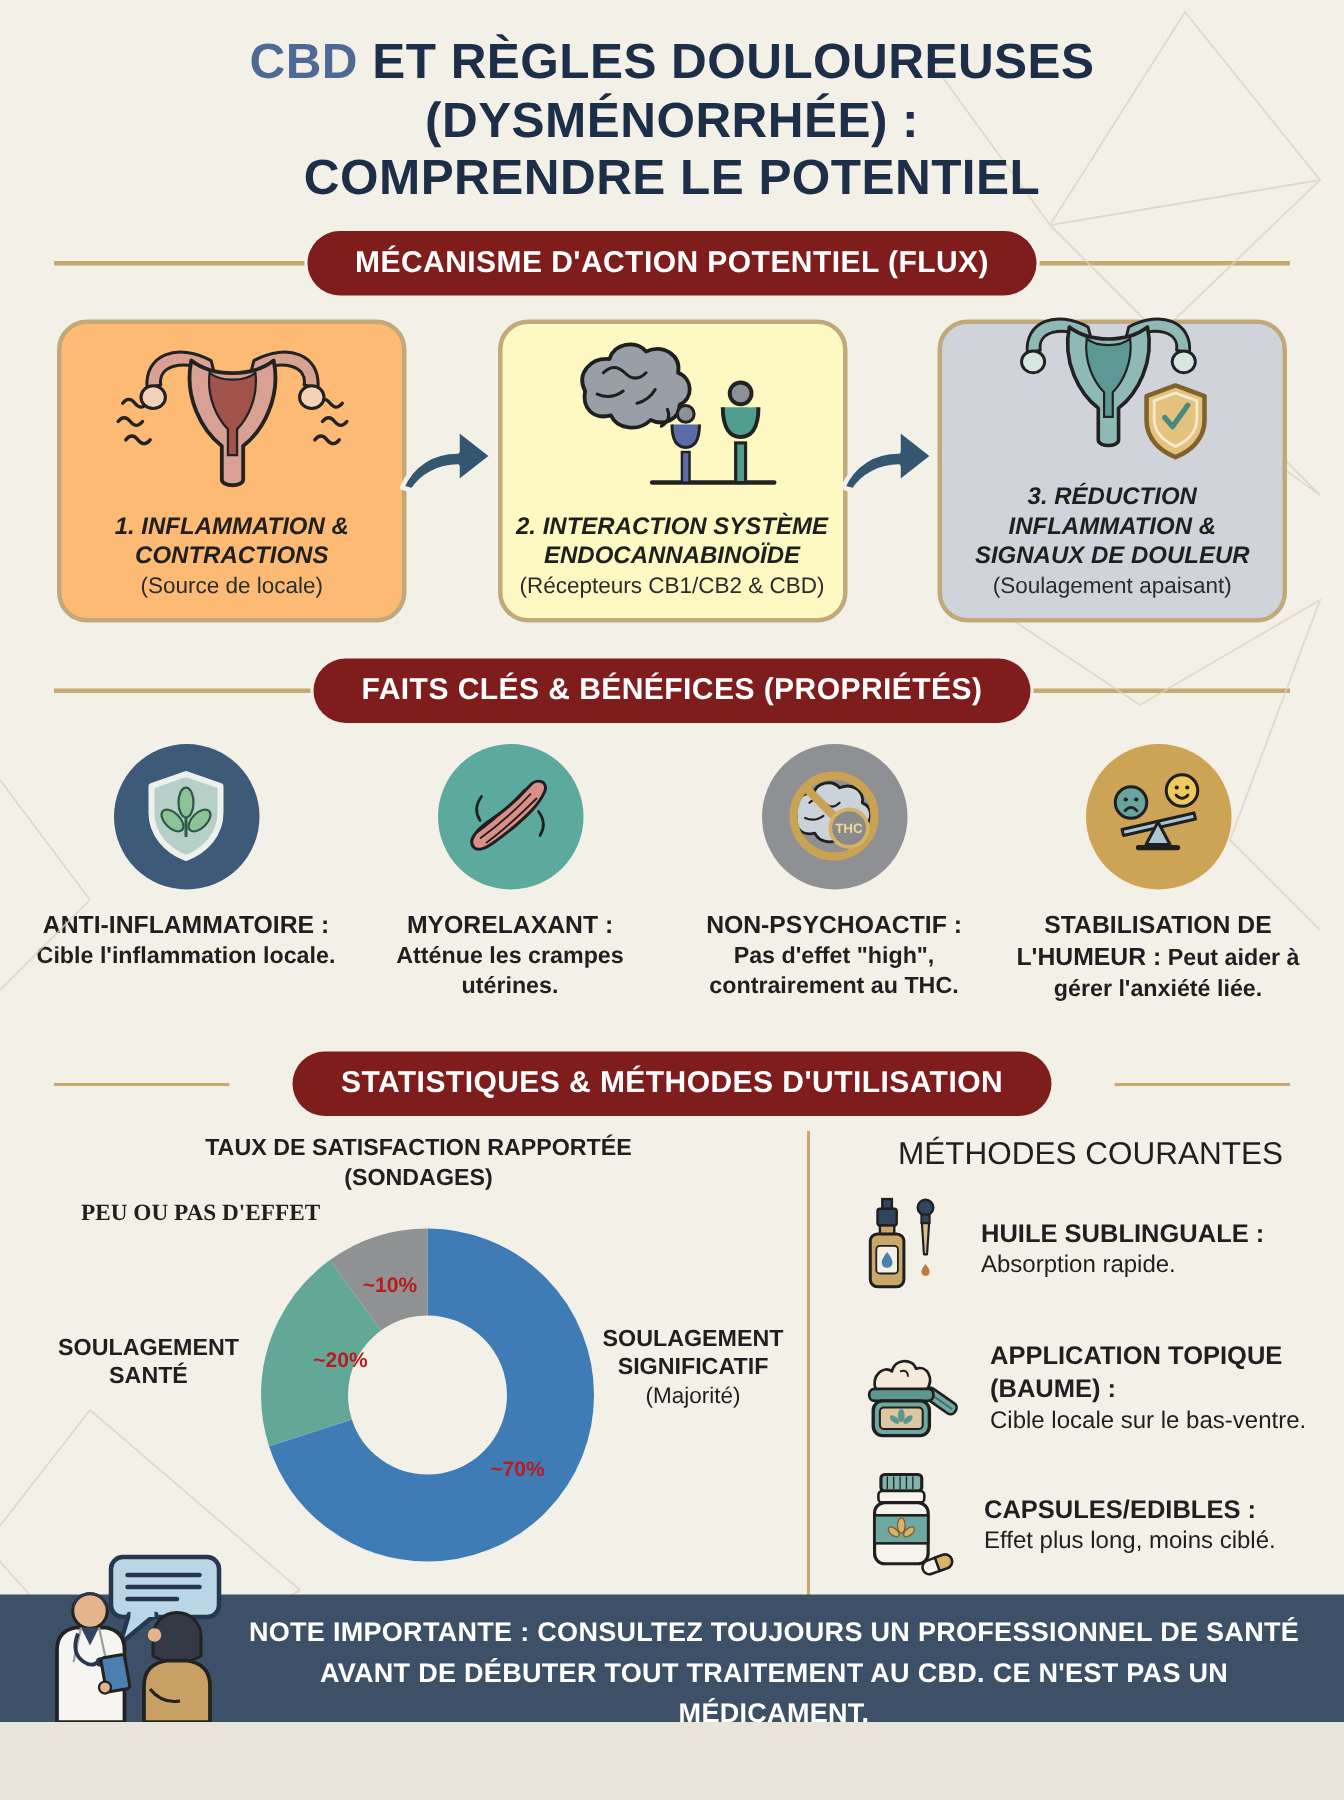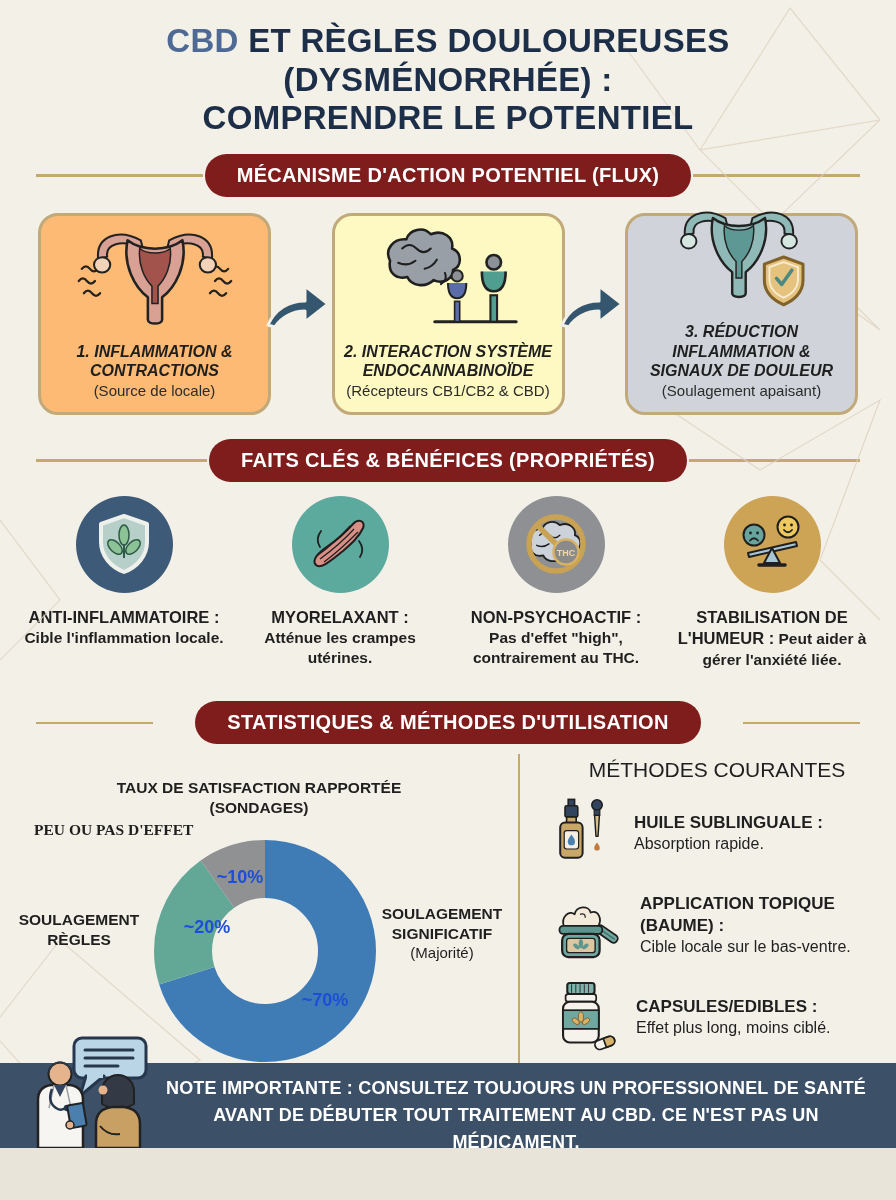--- a/index.html
+++ b/index.html
@@ -31,27 +31,27 @@
   .arrow1{left:226px;} .arrow2{left:520px;}
 
   
   .benefits-row{display:flex;margin:14px 16px 0;}
   .benefit{flex:1;display:flex;flex-direction:column;align-items:center;text-align:center;padding:0 6px;}
   .benefit-circle{width:97px;height:97px;border-radius:50%;display:flex;align-items:center;justify-content:center;}
   .benefit-text{margin-top:14px;font-size:15.5px;line-height:1.3;max-width:214px;font-weight:bold;}
   .benefit-text b{font-size:16.5px;}
 
   
-  .stats-row{display:flex;margin-top:10px;align-items:flex-end;}
+  .stats-row{display:flex;margin-top:10px;align-items:flex-start;padding-left:20px;}
   .stats-left{width:518px;box-sizing:border-box;}
   .stats-right{flex:1;border-left:2px solid #c5a96f;box-sizing:border-box;padding:0 10px 0 28px;margin-bottom:34px;}
   .chart-title{text-align:center;font-weight:bold;font-size:15.5px;line-height:1.3;margin:2px 0 0;}
   .donut-wrap{position:relative;height:284px;}
   .donut{position:absolute;left:150px;top:18px;}
-  .pct{position:absolute;transform:translate(-50%,-50%);color:#1d4ed8;font-weight:bold;font-size:18px;white-space:nowrap;}
+  .pct{position:absolute;transform:translate(-50%,-50%);color:#b91c1c;font-weight:bold;font-size:14px;white-space:nowrap;}
   .pct70{left:325px;top:182px;} .pct20{left:187px;top:109px;margin-left:20px;} .pct10{left:240px;top:59px;}
   .lbl{position:absolute;font-weight:bold;font-size:15.5px;line-height:1.25;}
   .lbl-none{left:34px;top:2px;font-family:Liberation Serif, serif;}
   .lbl-mod{left:8px;top:92px;width:142px;text-align:center;}
   .lbl-sig{left:368px;top:86px;width:148px;text-align:center;}
   .lbl-sig .note{display:block;font-weight:normal;font-size:15px;margin-top:1px;}
   .methods-title{text-align:center;font-weight:normal;font-size:21px;margin:4px 0 10px;}
   .method{display:flex;align-items:center;gap:16px;margin:0 0 10px 4px;}
   .method-ico{flex:0 0 66px;display:flex;justify-content:center;}
   .method-text{font-size:16px;line-height:1.28;max-width:250px;}
@@ -278,21 +278,21 @@
           <g transform="rotate(-90 115 115)">
             <circle class="donut-seg" cx="115" cy="115" r="82" fill="none" stroke-width="58" stroke="#3f7cb6" stroke-dasharray="360.6548366321082 154.56635855661784" stroke-dashoffset="0"></circle>
             <circle class="donut-seg" cx="115" cy="115" r="82" fill="none" stroke-width="58" stroke="#63a897" stroke-dasharray="103.04423903774521 412.1769561509808" stroke-dashoffset="-360.6548366321082"></circle>
             <circle class="donut-seg" cx="115" cy="115" r="82" fill="none" stroke-width="58" stroke="#8f9193" stroke-dasharray="51.52211951887261 463.6990756698534" stroke-dashoffset="-463.6990756698534"></circle>
           </g>
         </svg>
         <div class="pct pct70">~70%</div>
         <div class="pct pct20">~20%</div>
         <div class="pct pct10">~10%</div>
         <div class="lbl lbl-none">PEU OU PAS D'EFFET</div>
-        <div class="lbl lbl-mod"><span>SOULAGEMENT</span><br><span>RÈGLES</span></div>
+        <div class="lbl lbl-mod"><span>SOULAGEMENT</span><br><span>SANTÉ</span></div>
         <div class="lbl lbl-sig"><span>SOULAGEMENT</span><br><span>SIGNIFICATIF</span><span class="note">(Majorité)</span></div>
       </div>
     </div>
 
     <div class="stats-right">
       <p class="methods-title">MÉTHODES COURANTES</p>
 
       <div class="method">
         <div class="method-ico">
           <svg width="64" height="82" viewBox="0 0 80 92">

